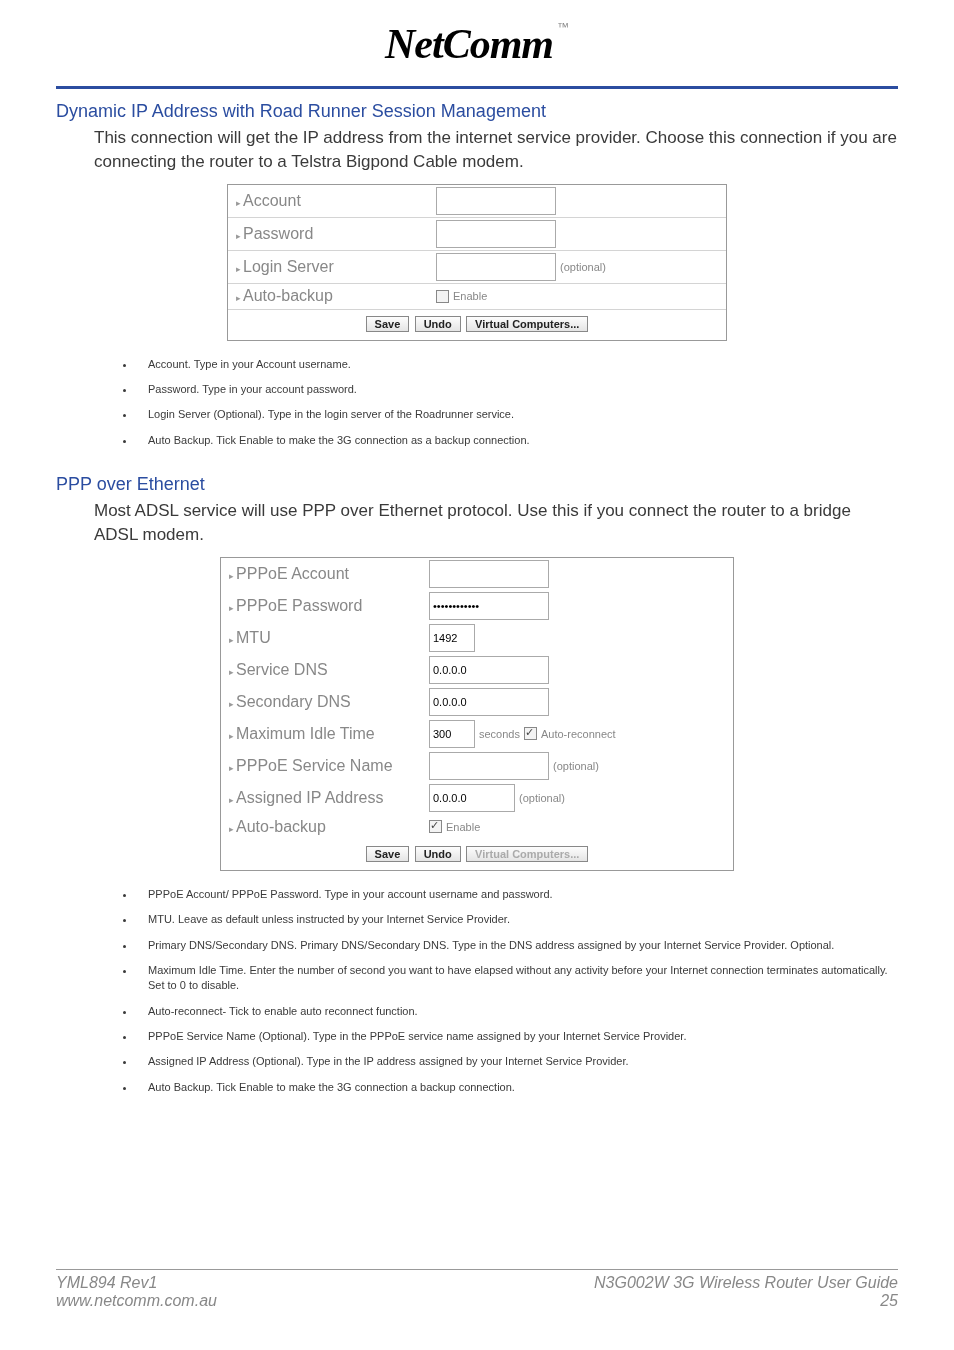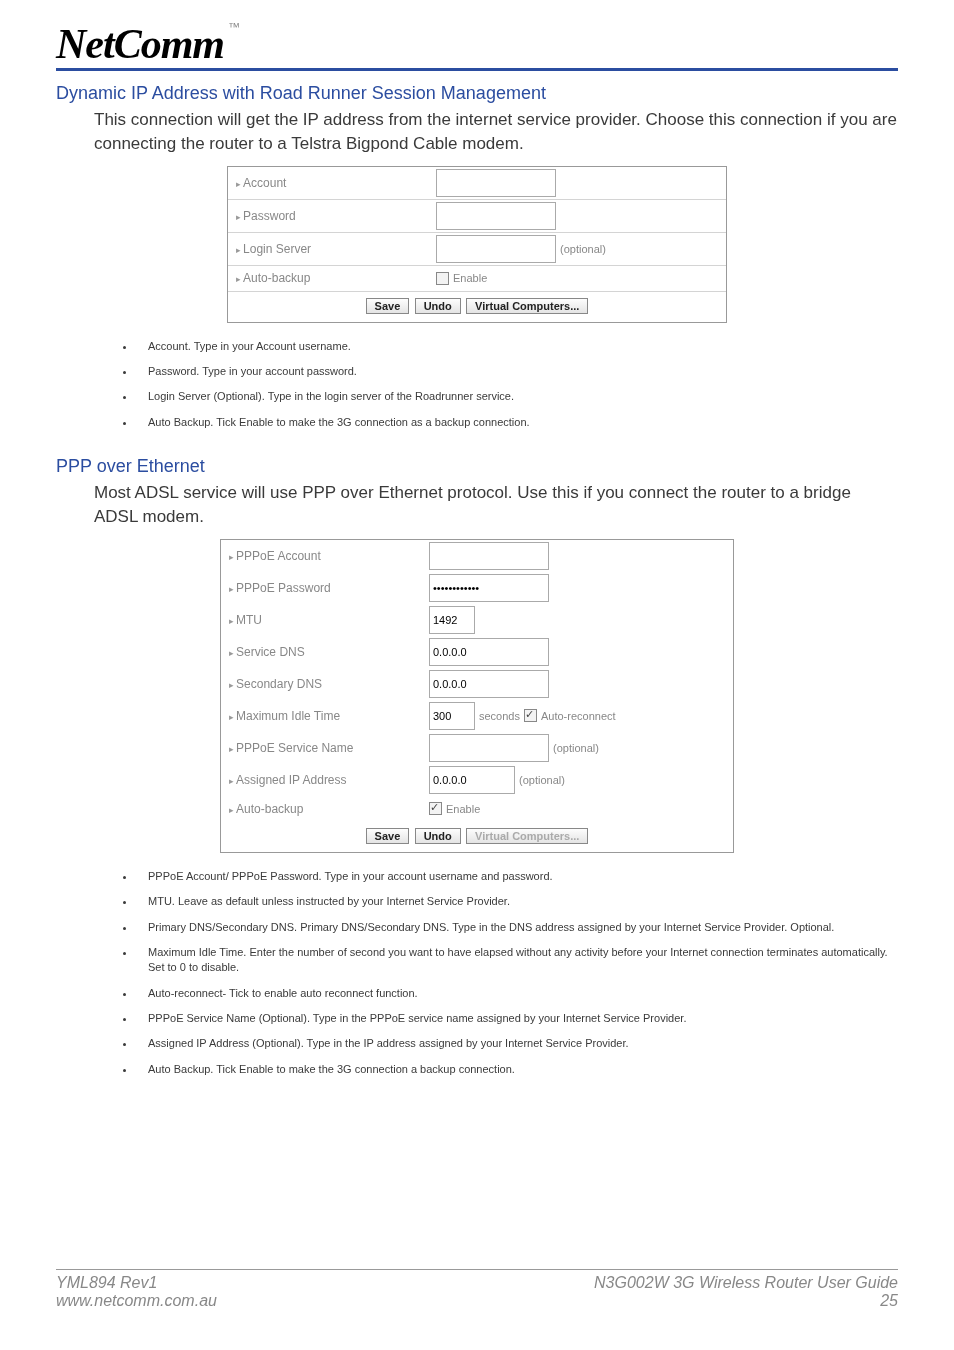--- a/index.html
+++ b/index.html
@@ -11,22 +11,22 @@
     color: #333;
     width: 954px;
   }
   .page {
     width: 954px;
     min-height: 1350px;
     position: relative;
     padding: 20px 56px 0 56px;
   }
   .header-area {
-    text-align: left;
-    padding-bottom: 0;
+    text-align: center;
+    padding-bottom: 18px;
   }
   .logo {
     display: inline-block;
   }
   .logo-text {
     font-family: 'Brush Script MT', 'Segoe Script', cursive;
     font-weight: 900;
     font-size: 42px;
     font-style: italic;
     letter-spacing: -1px;
@@ -82,21 +82,21 @@
     align-items: center;
     border-bottom: 1px solid #d4d4d4;
     min-height: 26px;
     padding: 2px 8px;
   }
   .fb2 .form-row { border-bottom: none; }
   .form-row:last-of-type { border-bottom: none; }
   .form-label {
     flex: 0 0 200px;
     color: #888;
-    font-size: 12px;
+    font-size: 16px;
   }
   .form-label::before {
     content: "▸ ";
     font-size: 9px;
     color: #999;
   }
   .form-val {
     display: flex;
     align-items: center;
     gap: 4px;

